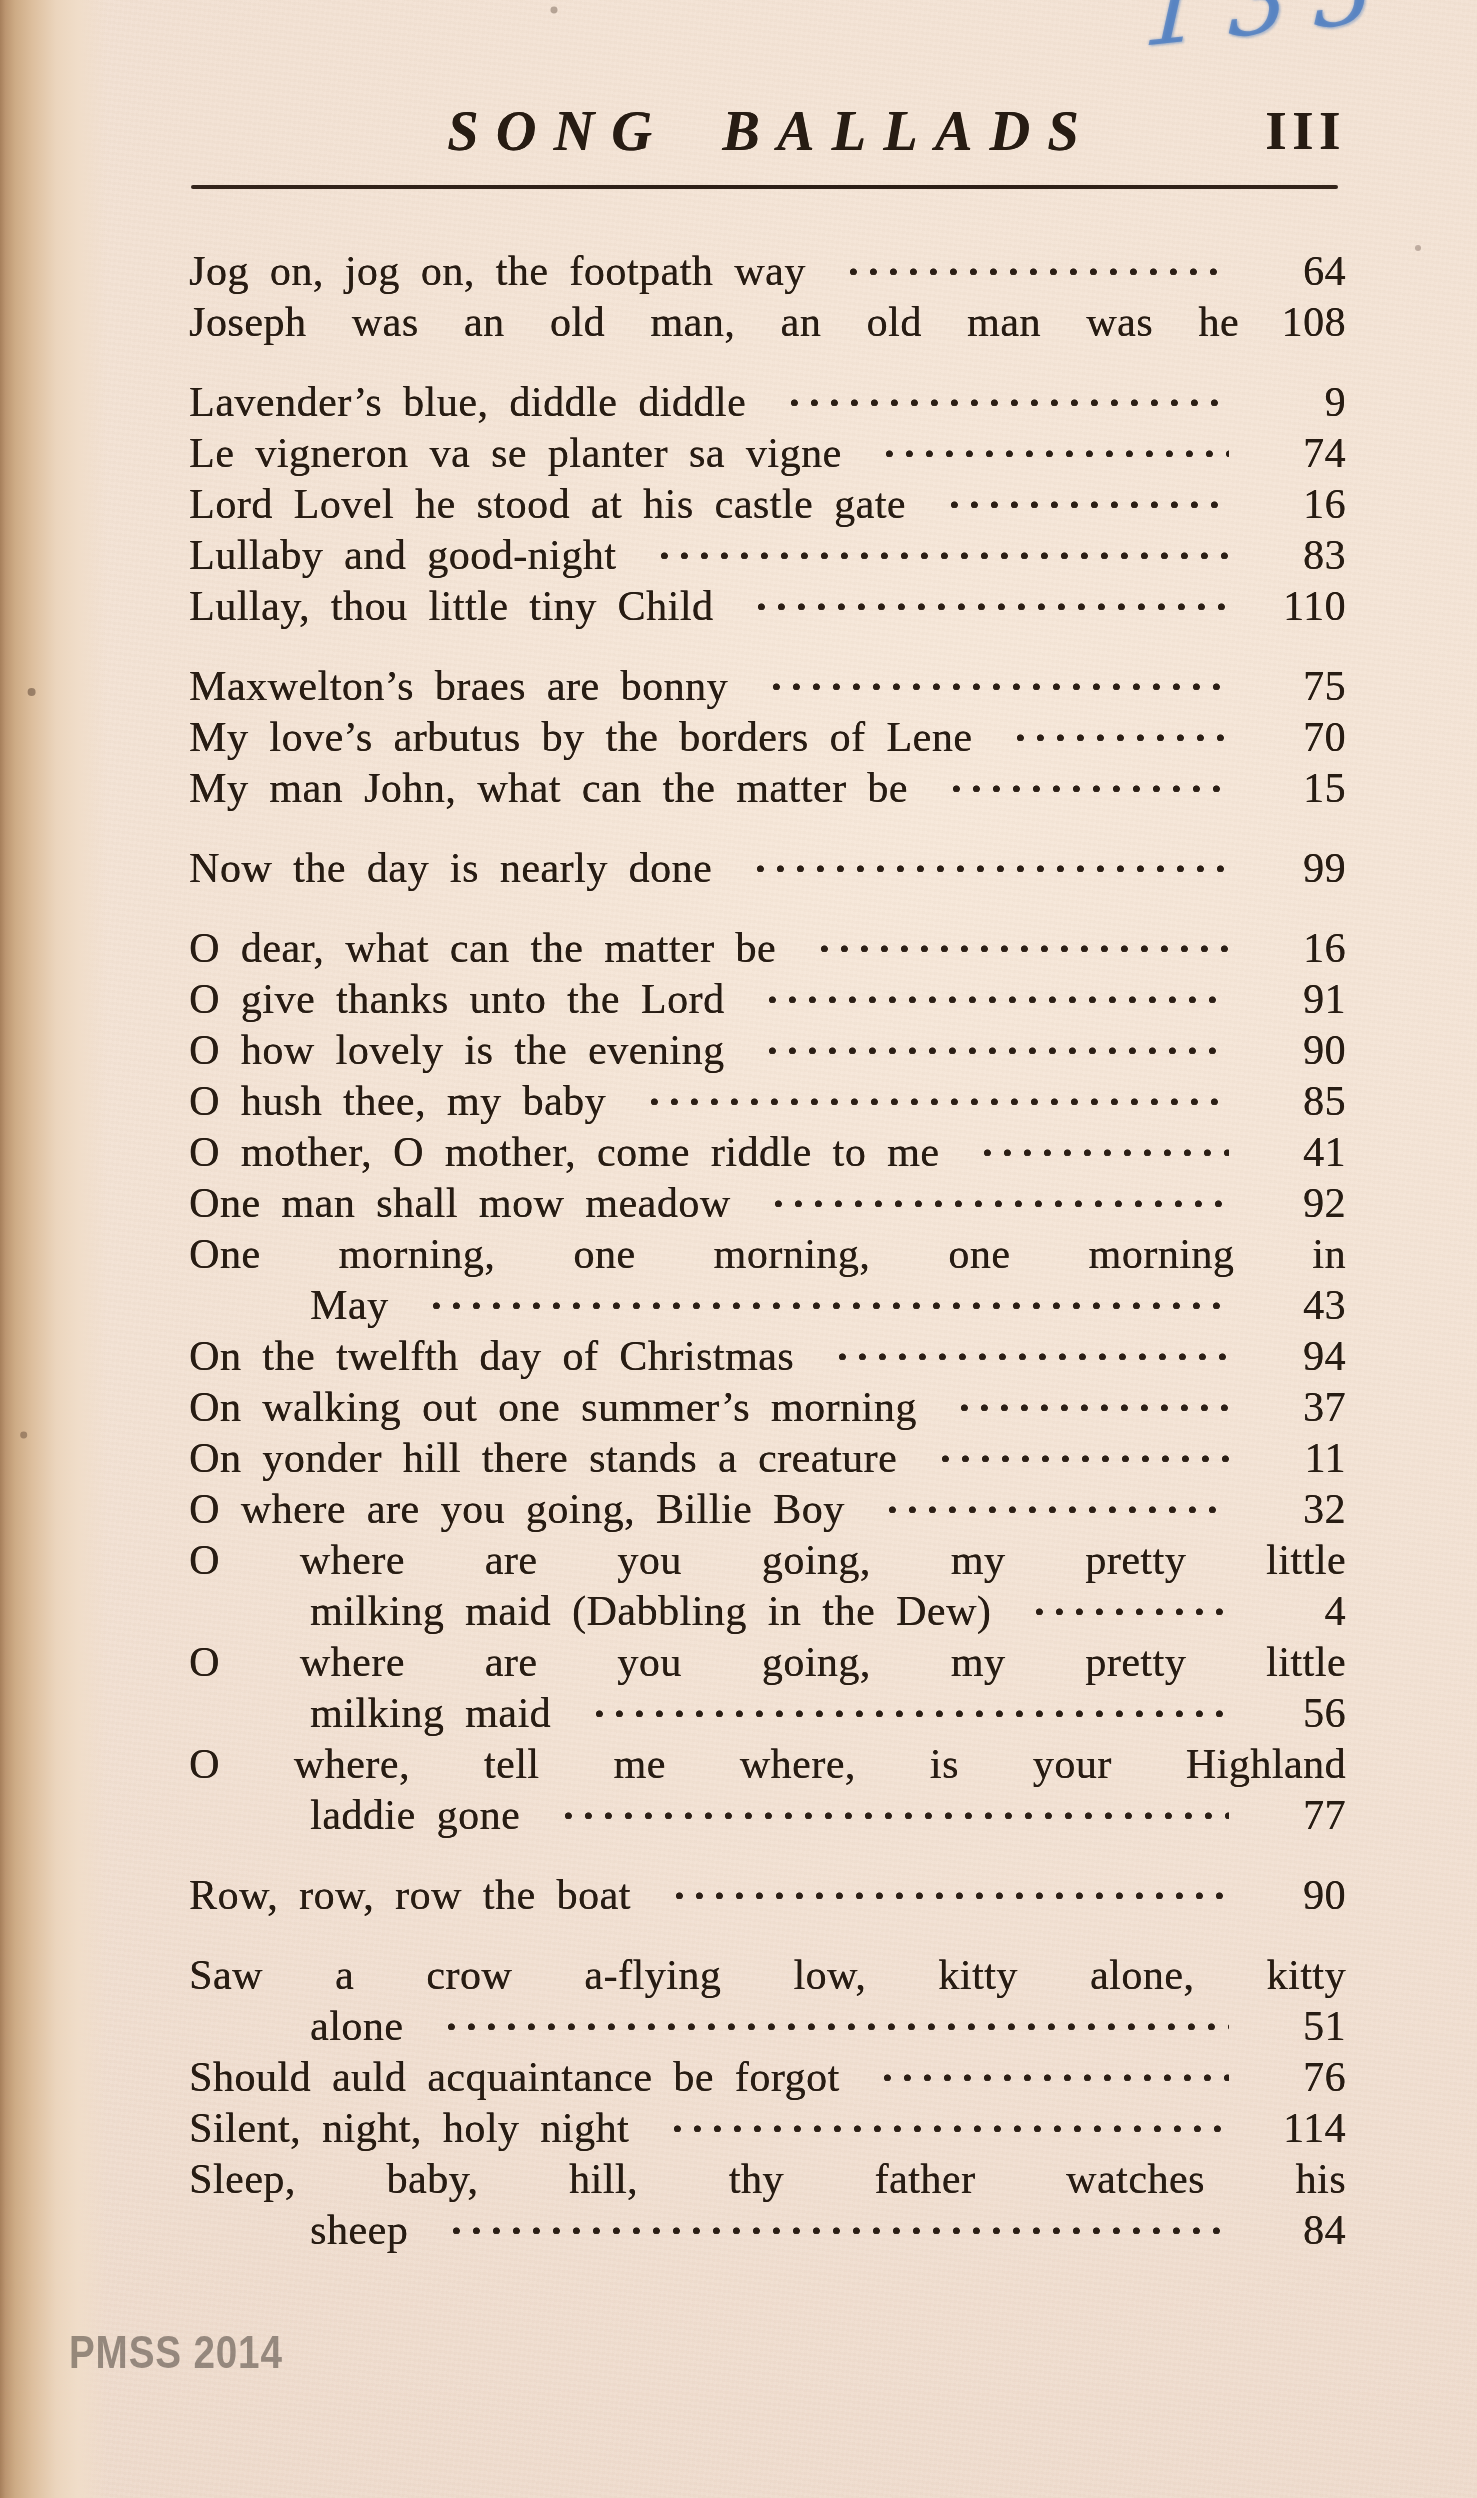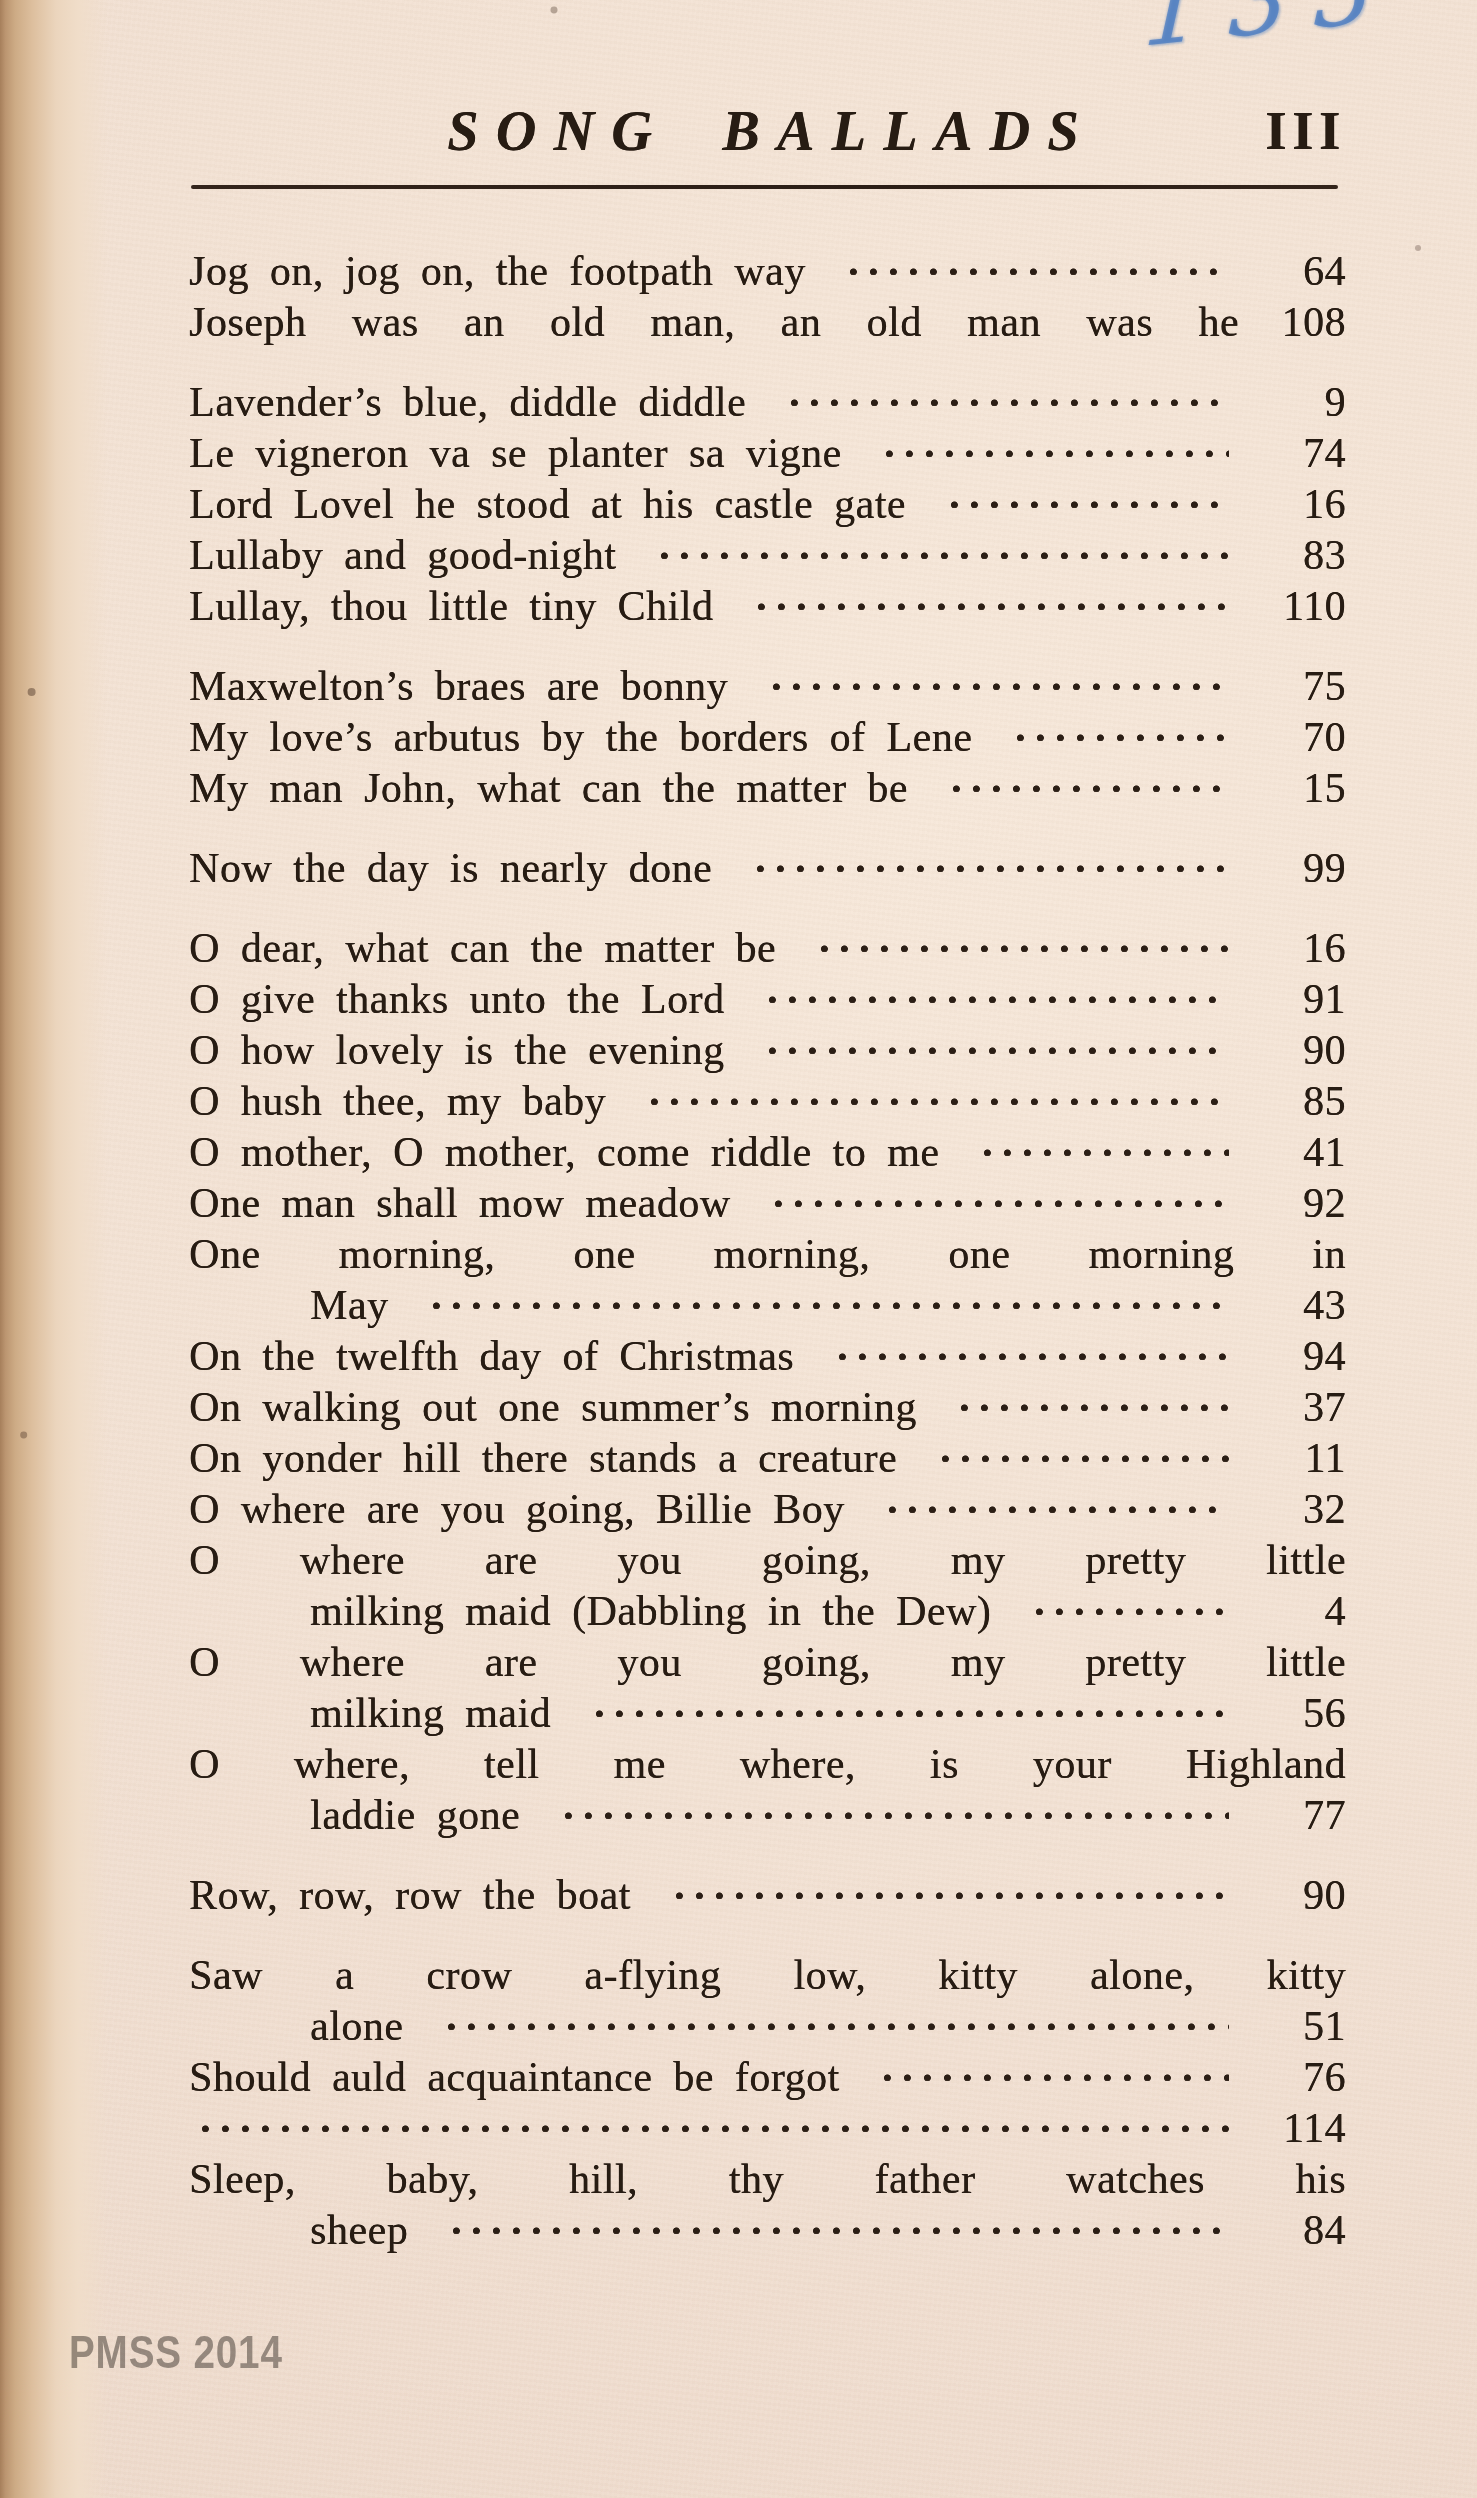--- a/index.html
+++ b/index.html
@@ -258,20 +258,21 @@
         <span class="song">alone</span>
         <span class="leader"></span>
         <span class="pg">51</span>
       </div>
       <div class="line">
         <span class="song">Should auld acquaintance be forgot</span>
         <span class="leader"></span>
         <span class="pg">76</span>
       </div>
       <div class="line">
+        <span class="song">Silent, night, holy night</span>
         <span class="leader"></span>
         <span class="pg">114</span>
       </div>
       <div class="line">
         <span class="song justify">Sleep, baby, hill, thy father watches his</span>
       </div>
       <div class="line indent">
         <span class="song">sheep</span>
         <span class="leader"></span>
         <span class="pg">84</span>

